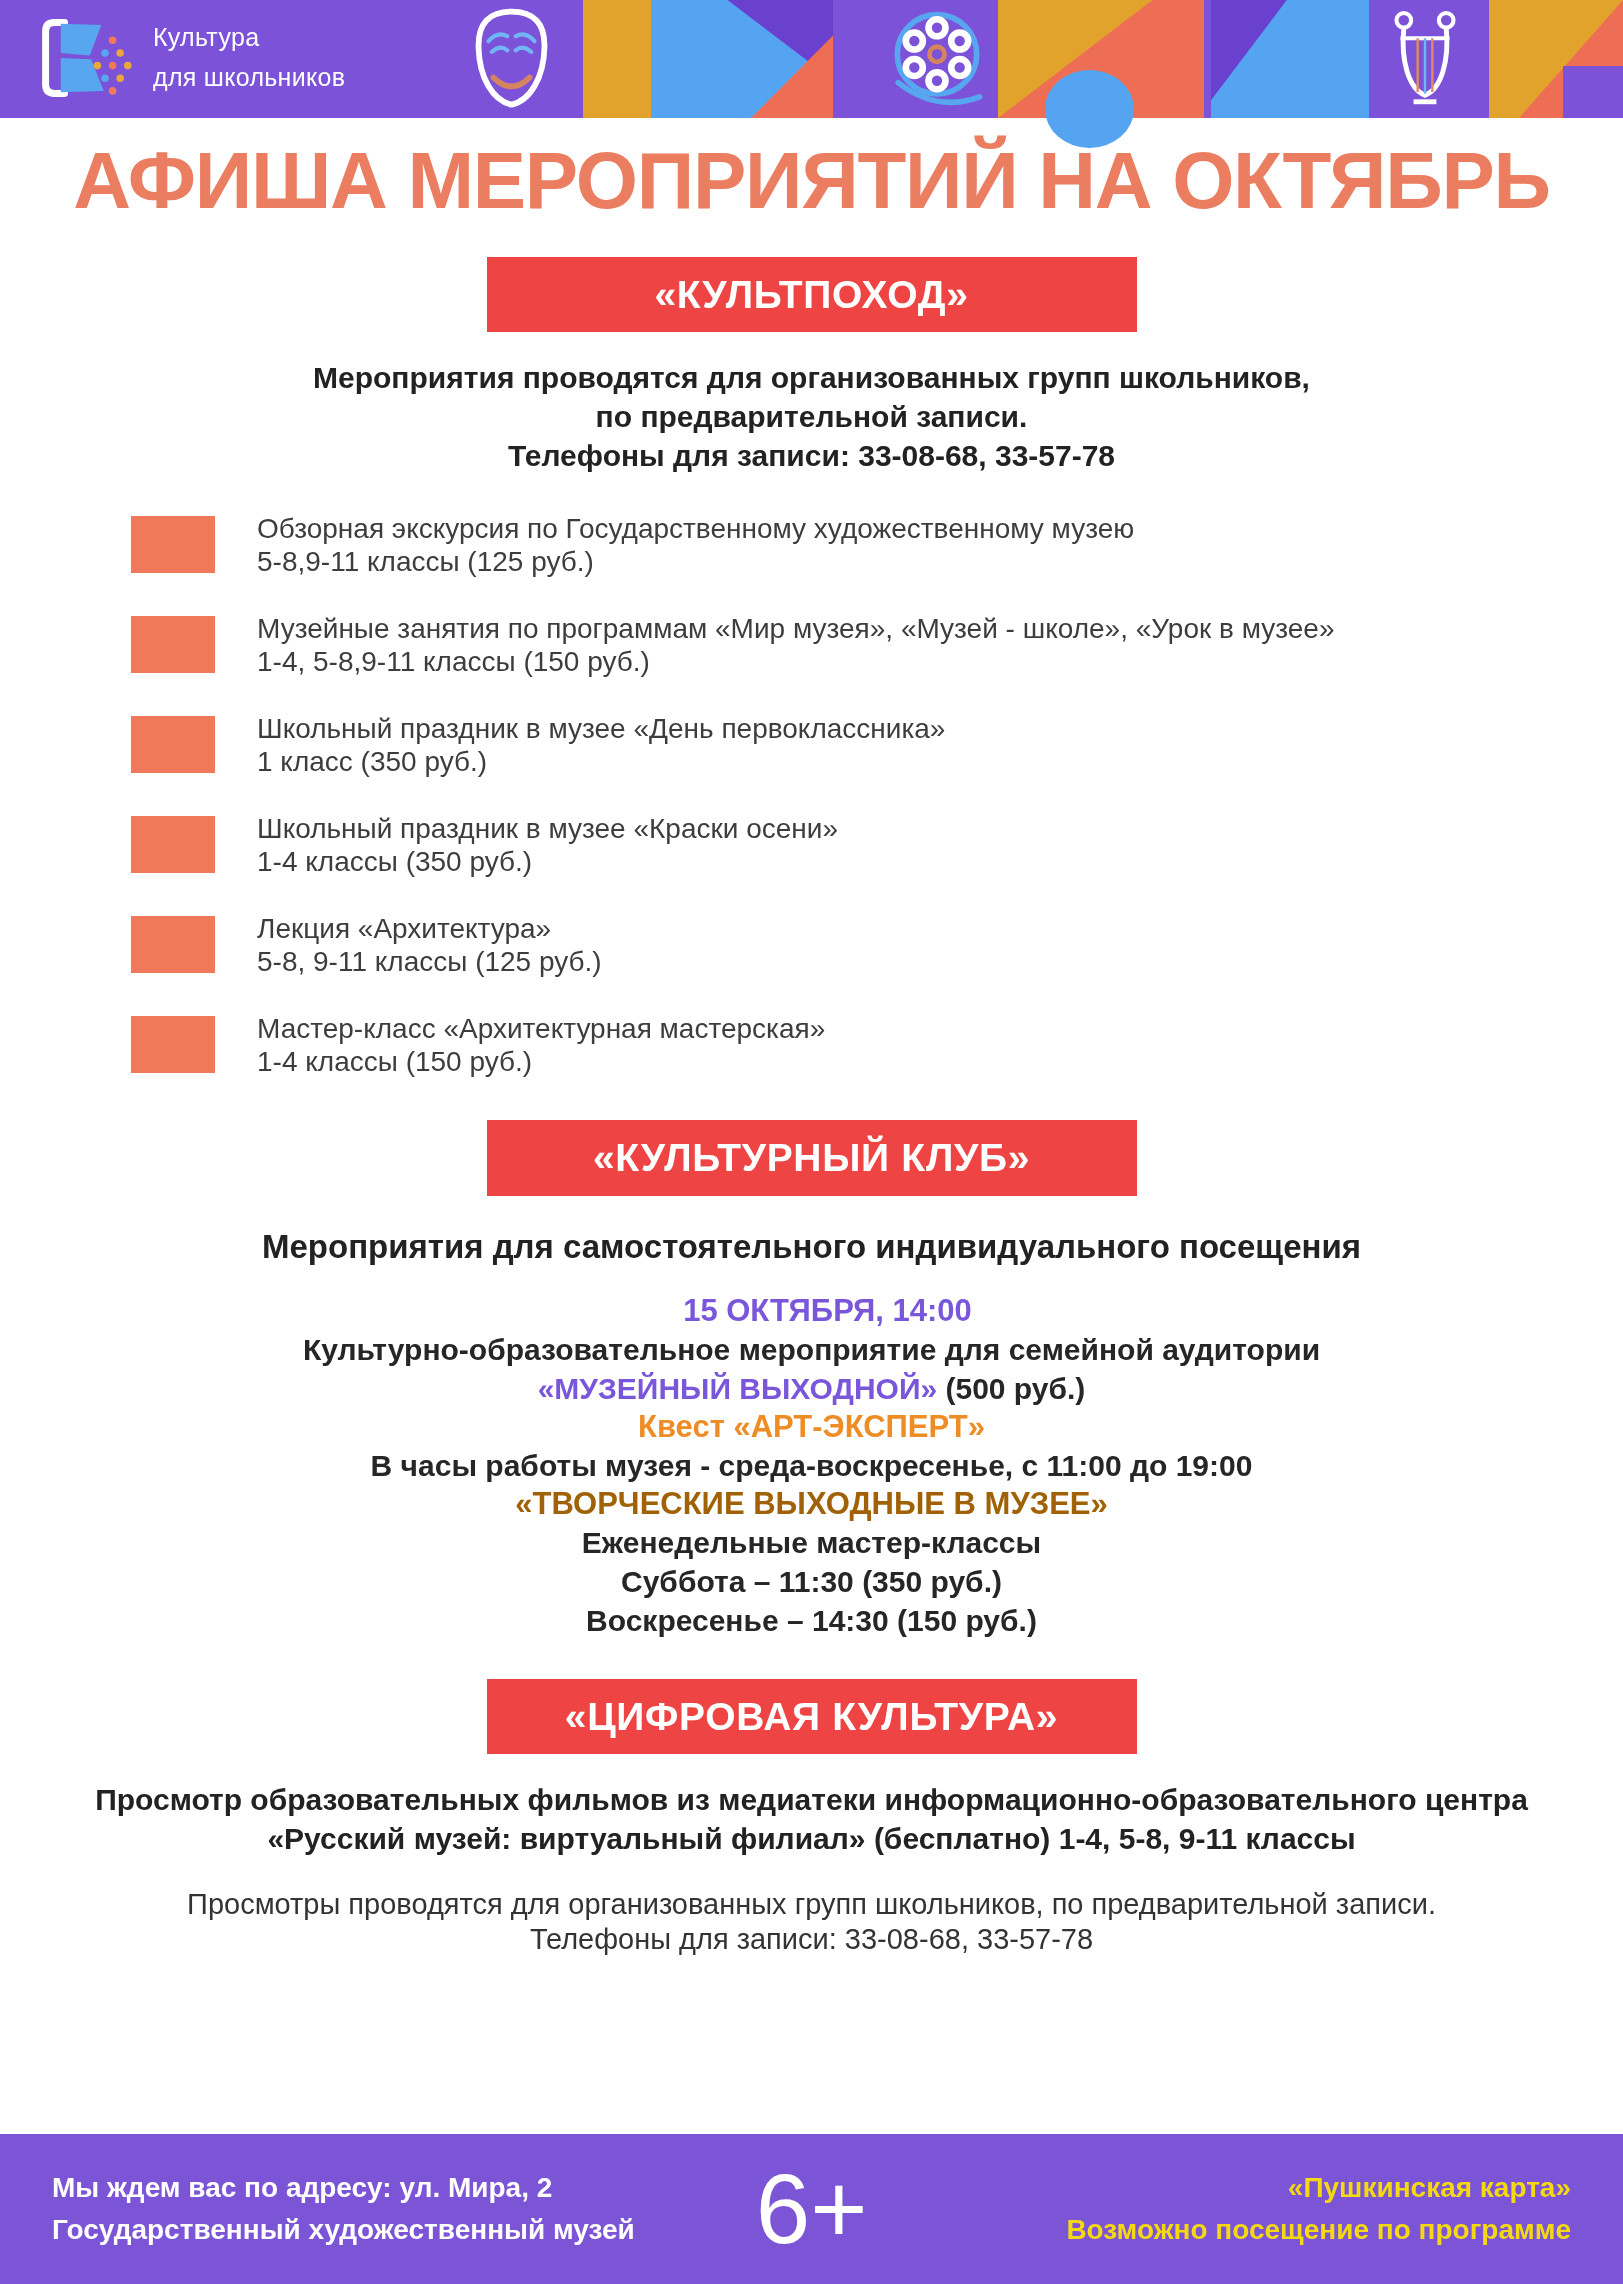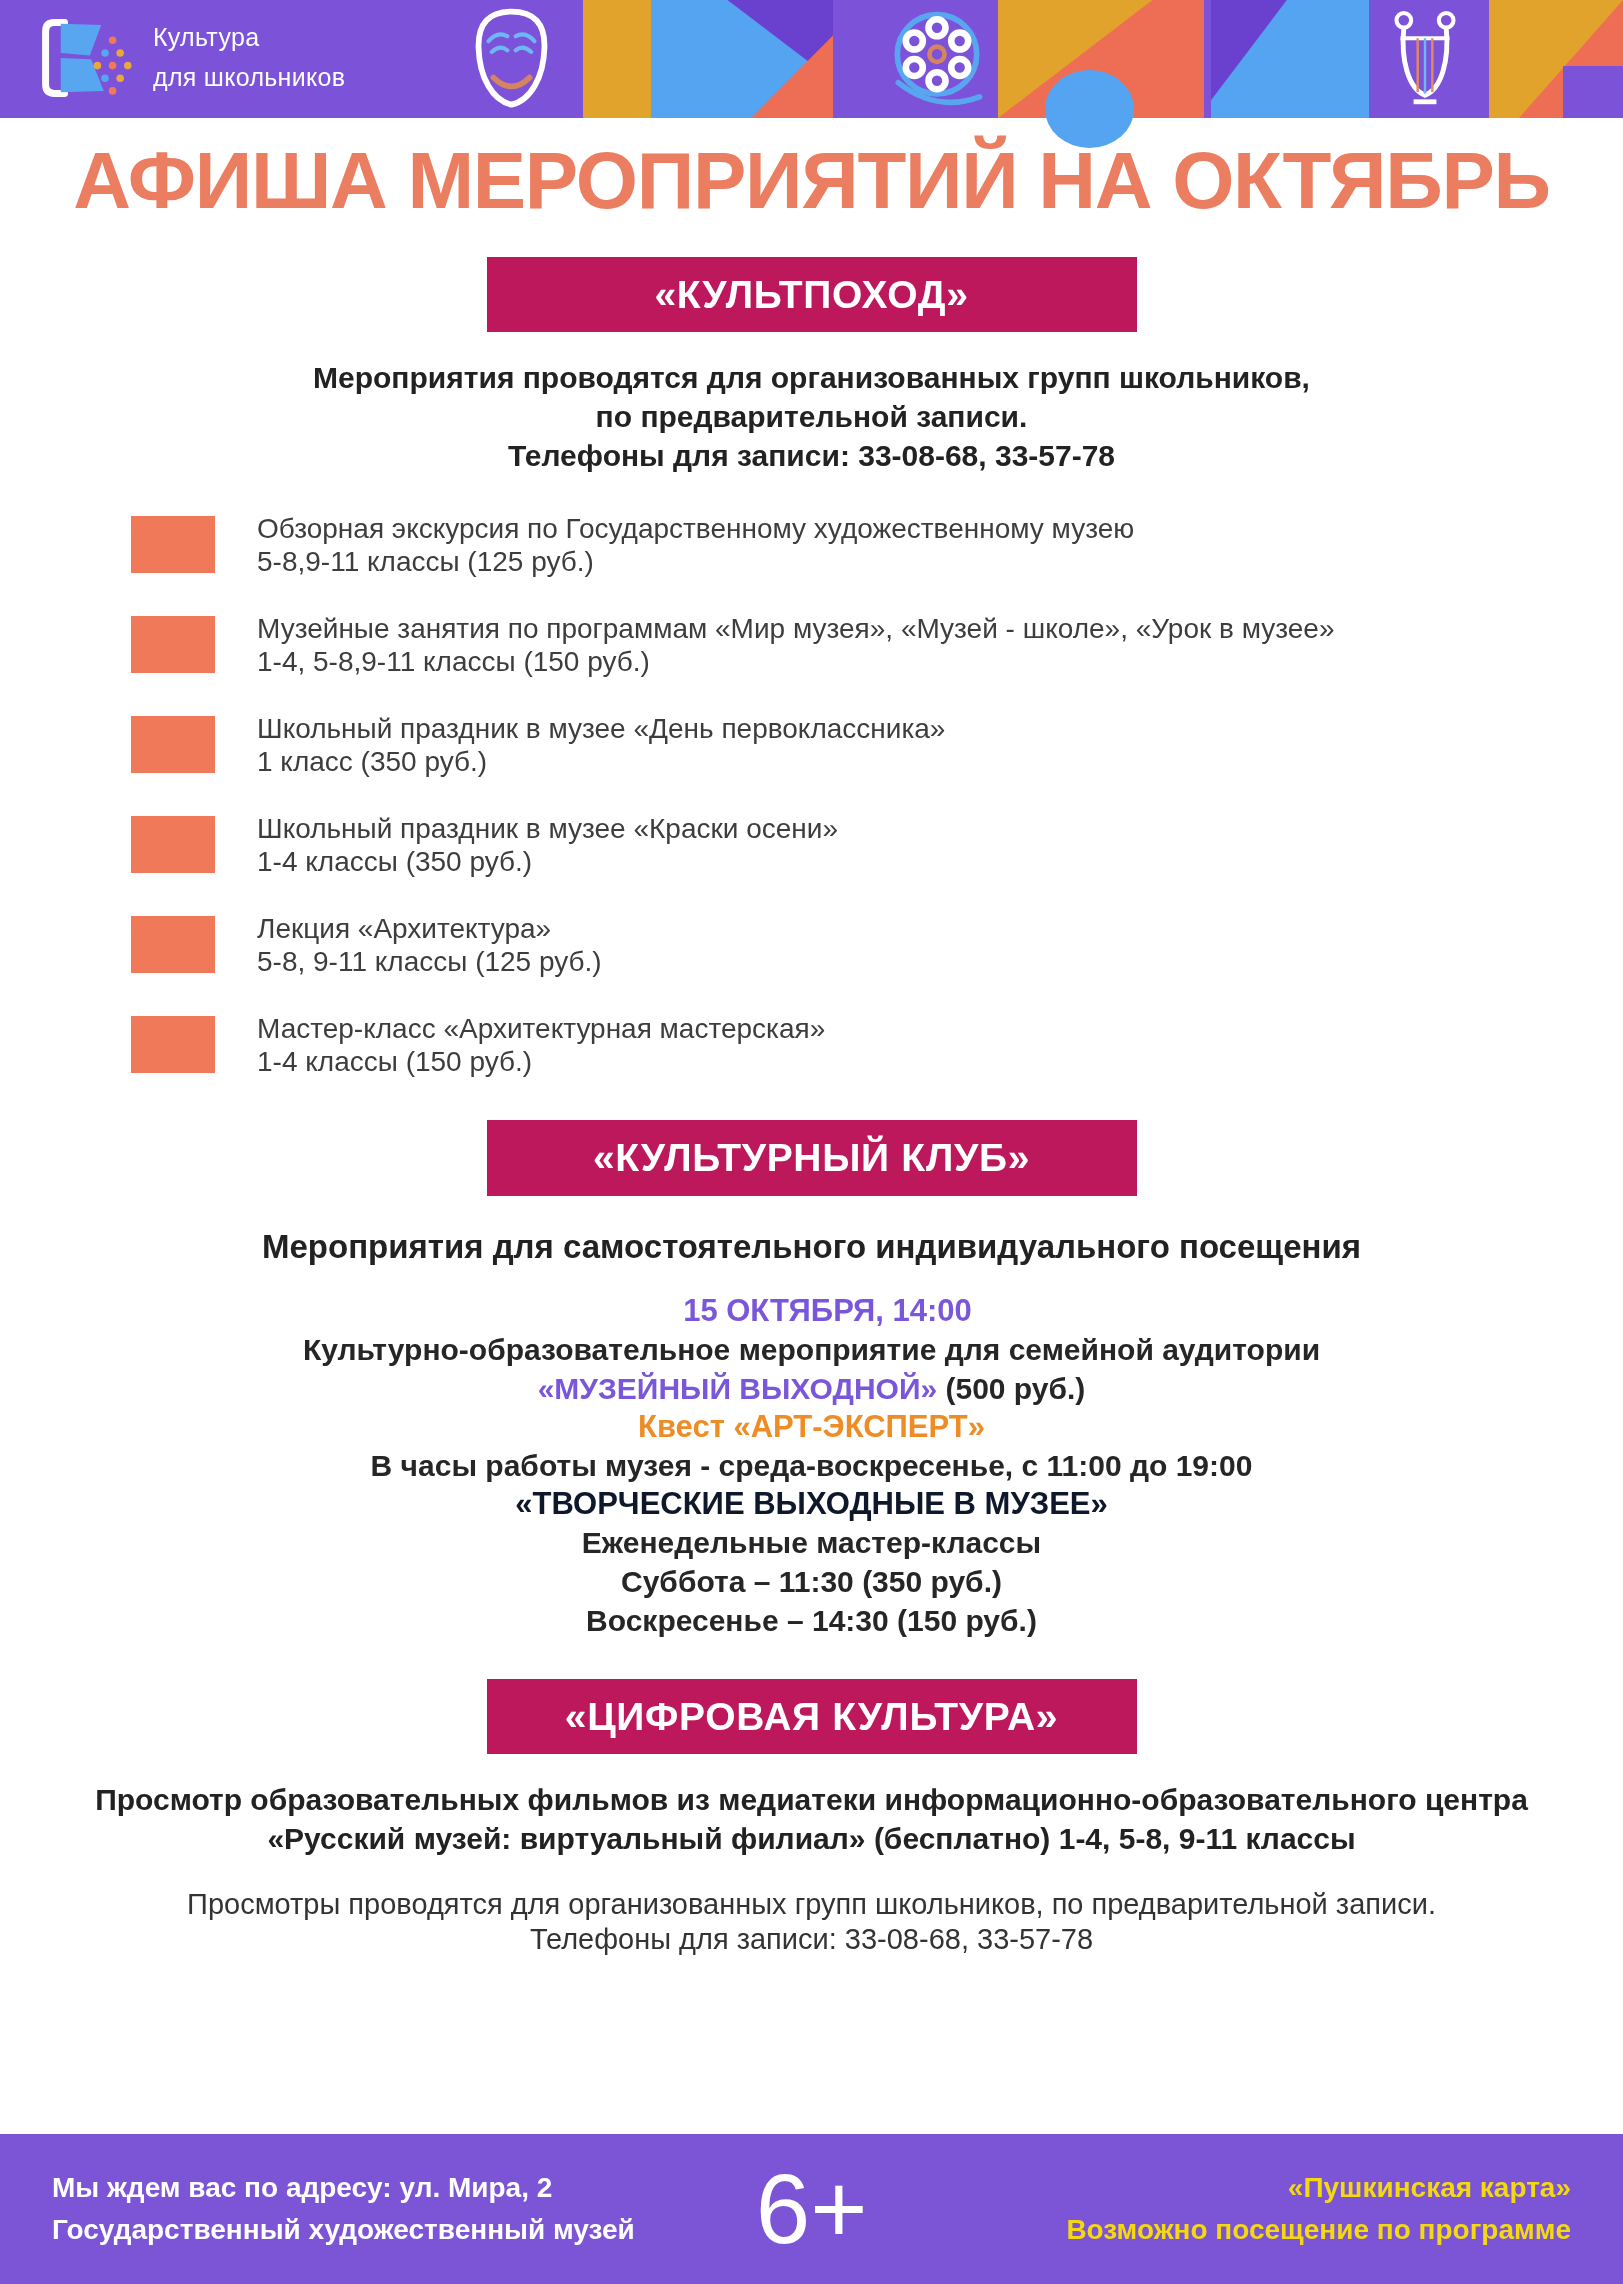--- a/index.html
+++ b/index.html
@@ -34,35 +34,35 @@
   .banner-icon{position:absolute;}
   .mask-icon{left:465px;top:5.2px;}
   .reel-icon{left:885px;top:6.5px;}
   .lyre-icon{left:1384px;top:3.9px;}
   .logo{position:absolute;left:38px;top:15.7px;display:flex;align-items:center;}
   .logo-text{margin-left:17px;color:#fff;font-size:25px;font-weight:500;letter-spacing:0.3px;}
   .logo-text div+div{margin-top:10.4px;}
   
   .title{margin:19.6px auto 0;text-align:center;color:#eb7d60;font-size:80px;line-height:85px;
     font-weight:700;letter-spacing:-1.3px;white-space:nowrap;}
-  .badge{align-self:center;margin-top:34px;background:#be185d;color:#fff;font-size:39px;
+  .badge{align-self:center;margin-top:34px;background:#ef4444;color:#fff;font-size:39px;
     font-weight:700;line-height:39px;min-width:650px;text-align:center;padding:18.3px 26px;
     box-sizing:border-box;letter-spacing:0.7px;white-space:nowrap;}
   .badge.b3{margin-top:39px;}
   .badge.b2{margin-top:42px;}
   .intro{margin-top:26px;text-align:center;font-weight:700;font-size:30px;line-height:39px;color:#222;}
   .events{margin:37px 0 0 131px;padding:0;list-style:none;display:flex;flex-direction:column;gap:34px;}
   .event-item{display:flex;align-items:flex-start;}
   .bullet{width:84px;height:57px;background:#f0795a;margin-right:42px;margin-top:3.9px;flex:none;}
   .item-text{font-size:28px;line-height:33px;color:#3d3d3d;font-weight:400;}
   .subtitle{margin-top:32px;text-align:center;font-size:33px;line-height:38px;font-weight:700;color:#222;}
   .event-block{text-align:center;}
   .eb1{margin-top:26px;} .eb2,.eb3{}
   .heading{font-size:31px;font-weight:700;line-height:38px;}
-  .h-purple{color:#7a57da;padding-left:32px;} .h-orange{color:#ee8d26;} .h-blue{color:#0f172a;}
+  .h-purple{color:#7a57da;padding-left:32px;} .h-orange{color:#ee8d26;} .h-blue{color:#a16207;}
   .event-line{font-size:30px;font-weight:700;line-height:39px;color:#262626;}
   .accent-purple{color:#7a57da;}
   .digital-bold{margin-top:26px;text-align:center;font-weight:700;font-size:30px;line-height:39px;color:#222;}
   .note{margin-top:29px;text-align:center;font-size:29px;line-height:35px;color:#333;font-weight:400;}
   
   .footer{margin-top:auto;height:150px;background:#7b55d6;display:flex;align-items:center;
     padding:0 52px;box-sizing:border-box;flex:none;}
   .address{flex:1;color:#fff;font-size:28px;font-weight:700;line-height:42px;}
   .age{color:#fff;font-size:98px;font-weight:400;margin:0 26px;line-height:1;}
   .program{flex:1;text-align:right;color:#f4d912;font-size:28px;font-weight:700;line-height:42px;}

